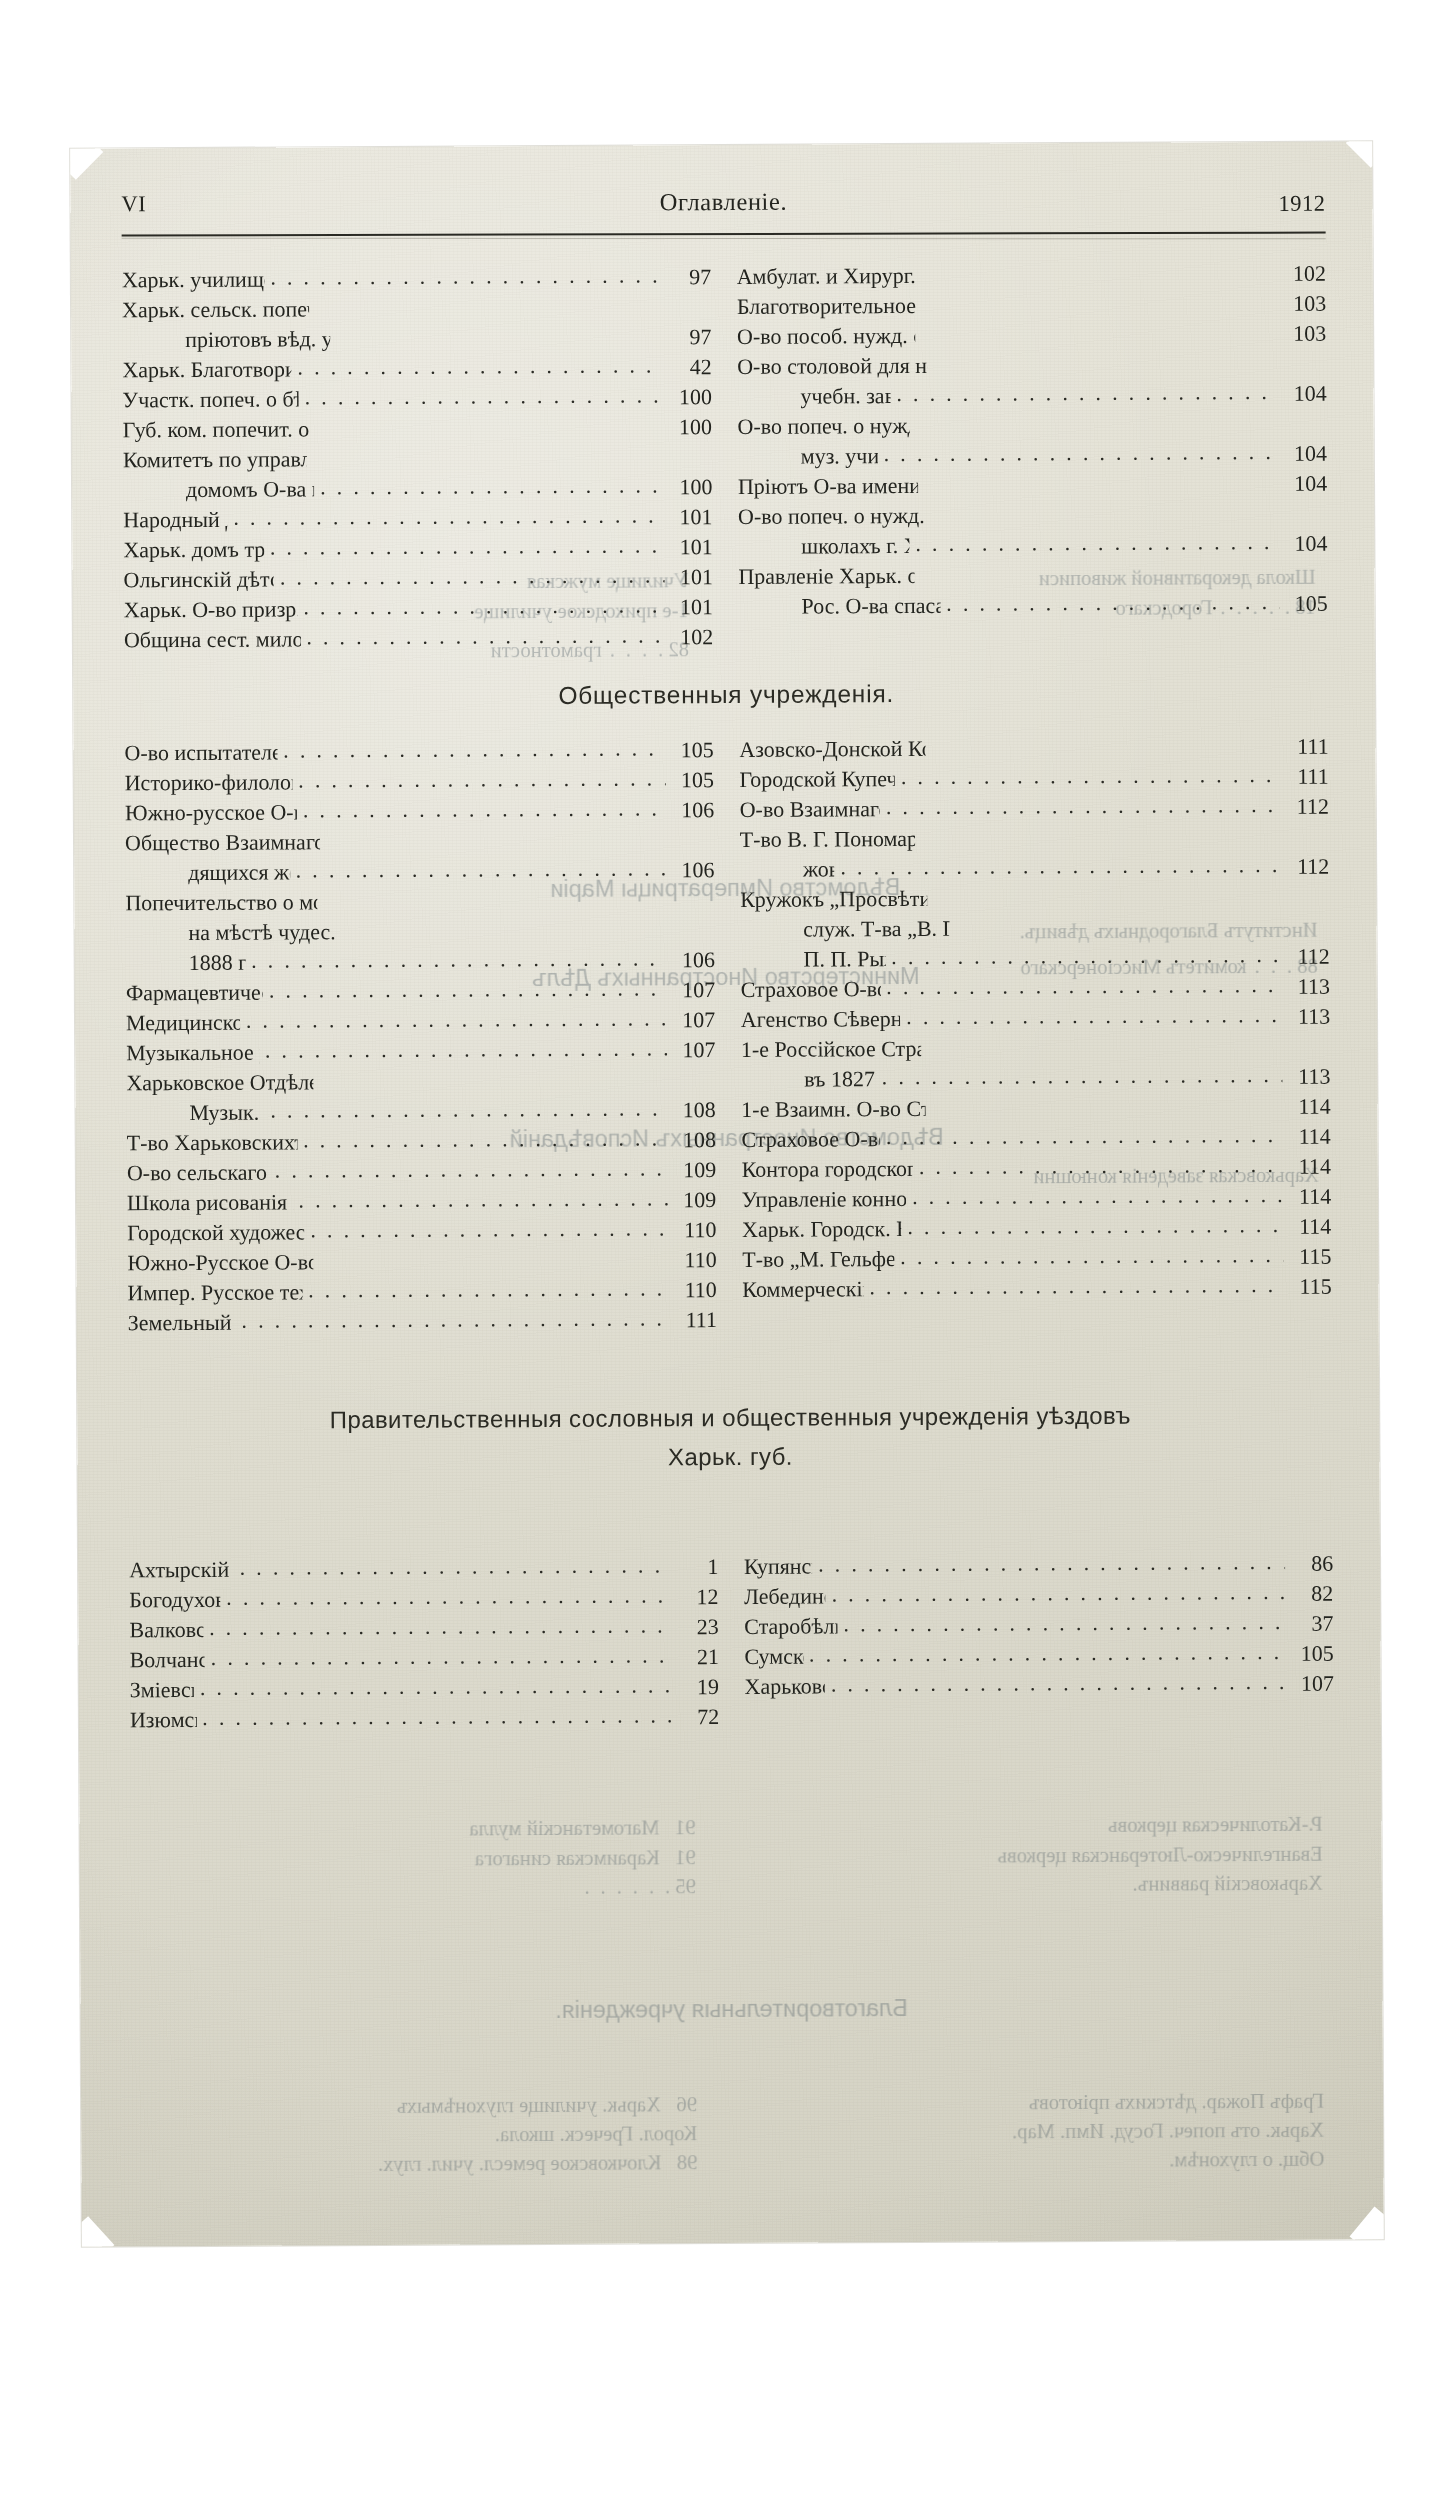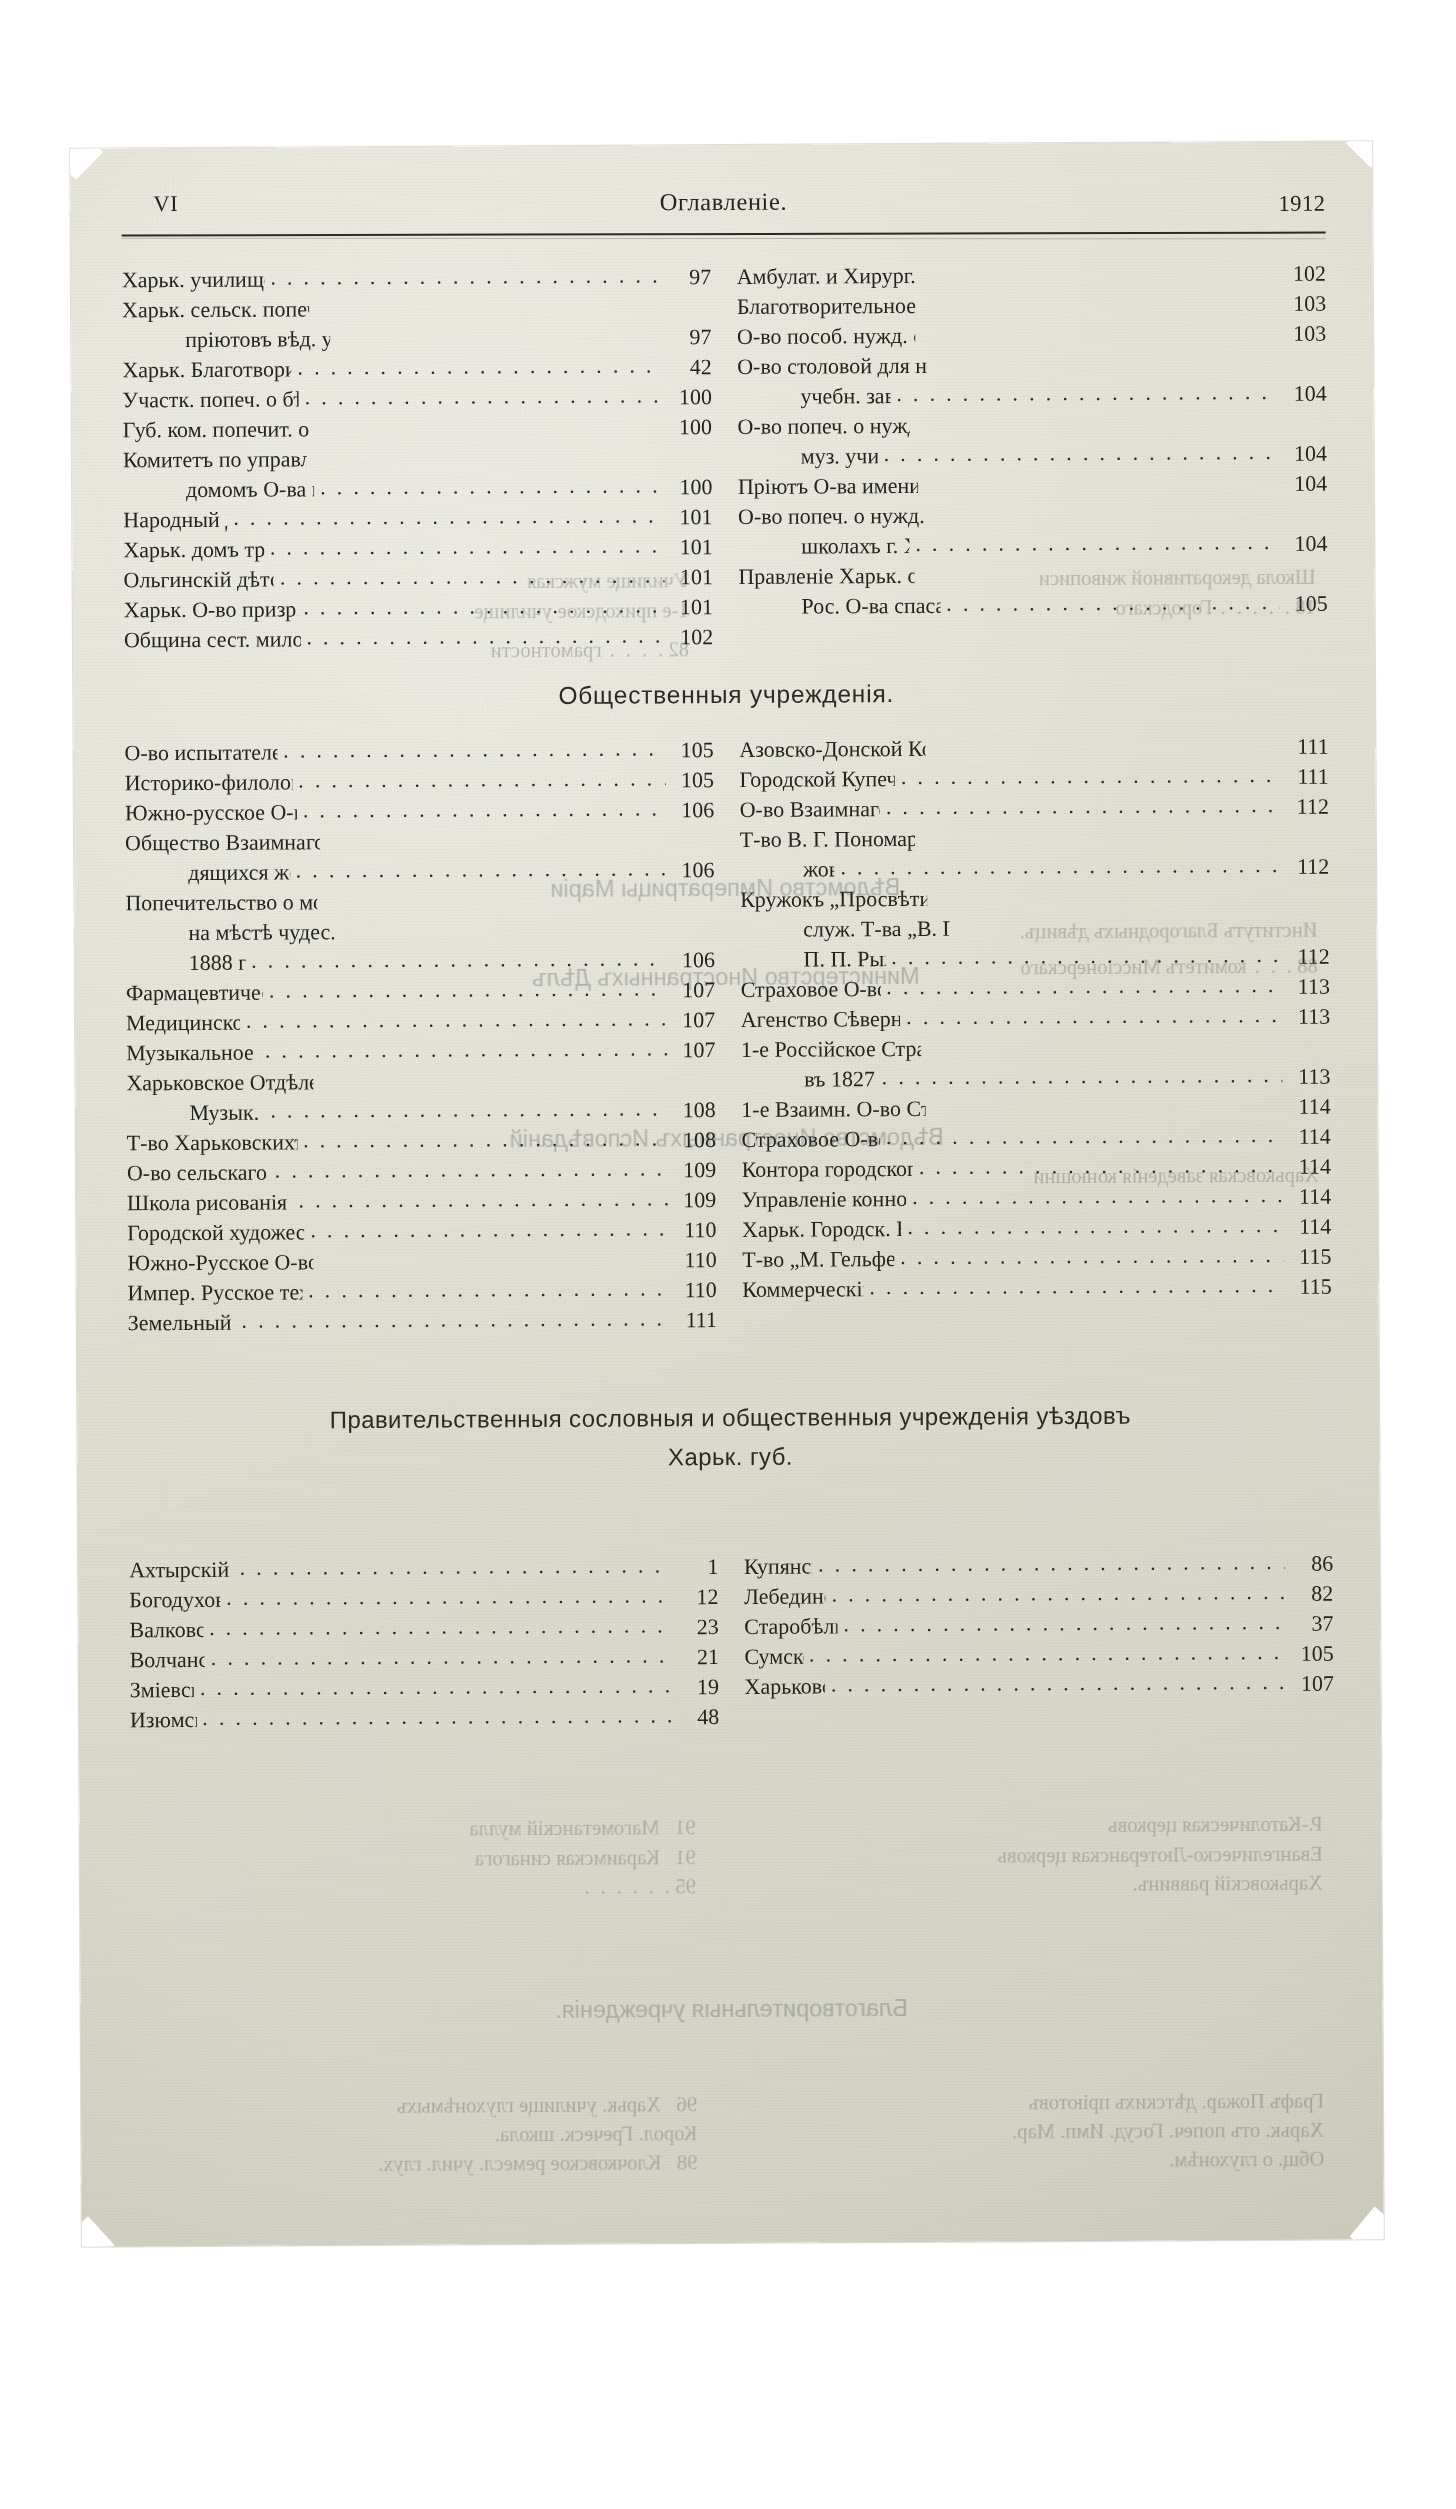--- a/index.html
+++ b/index.html
@@ -41,21 +41,21 @@
   .corner.tl{left:-13.7px;top:-15.7px;width:39px;height:39px;transform:rotate(45deg);}
   .corner.tr{right:-15.7px;top:-15.7px;width:35px;height:35px;transform:rotate(45deg);}
   .corner.br{right:-17.6px;bottom:-15.7px;width:45px;height:39px;transform:rotate(40deg);}
   .corner.bl{left:-17.6px;bottom:-17.6px;width:43px;height:39px;transform:rotate(-42deg);}
 
   
   #content{position:absolute;left:51px;top:43px;width:1204px;z-index:10;color:#23241f;}
 
   
   .runhead{position:relative;height:43px;}
-  .runhead .folio{position:absolute;left:0;top:0;font-size:22.5px;letter-spacing:0.5px;margin-left:32px;}
+  .runhead .folio{position:absolute;left:0;top:0;font-size:22.5px;letter-spacing:0.5px;}
   .runhead .rh-title{position:absolute;left:0;right:0;top:0;text-align:center;font-size:24.5px;letter-spacing:0.6px;}
   .runhead .year{position:absolute;right:0;top:5.9px;font-size:22.5px;letter-spacing:0.5px;}
   .rule{height:0;border-top:2.9px solid #2a2a24;margin:2px 0 0 0;transform:rotate(0.18deg);}
   .rule-ghost{height:0;border-top:1px solid rgba(60,58,46,.28);margin-top:2.9px;transform:rotate(0.35deg);}
 
   
   .cols{display:flex;gap:25.5px;margin-top:23.5px;}
   .col{width:calc(50% - 12.7px);}
 
   
@@ -523,21 +523,21 @@
               <span class="p">21</span>
             </li>
             <li>
               <span class="t">Зміевскій</span>
               <span class="leader">. . . . . . . . . . . . . . . . . . . . . . . . . . . . . . . . . . . . . . . . </span>
               <span class="p">19</span>
             </li>
             <li>
               <span class="t">Изюмскій</span>
               <span class="leader">. . . . . . . . . . . . . . . . . . . . . . . . . . . . . . . . . . . . . . . . </span>
-              <span class="p">48</span>
+              <span class="p">72</span>
             </li>
           </ul>
       </div>
       <div class="col">
         <ul class="toc" id="b3r">
             <li>
               <span class="t">Купянскій</span>
               <span class="leader">. . . . . . . . . . . . . . . . . . . . . . . . . . . . . . . . . . . . . . . . </span>
               <span class="p">86</span>
             </li>

